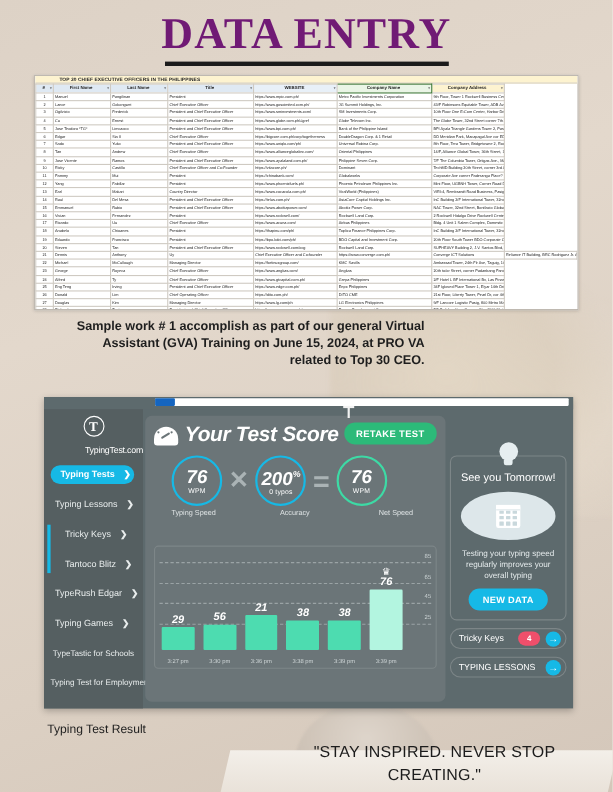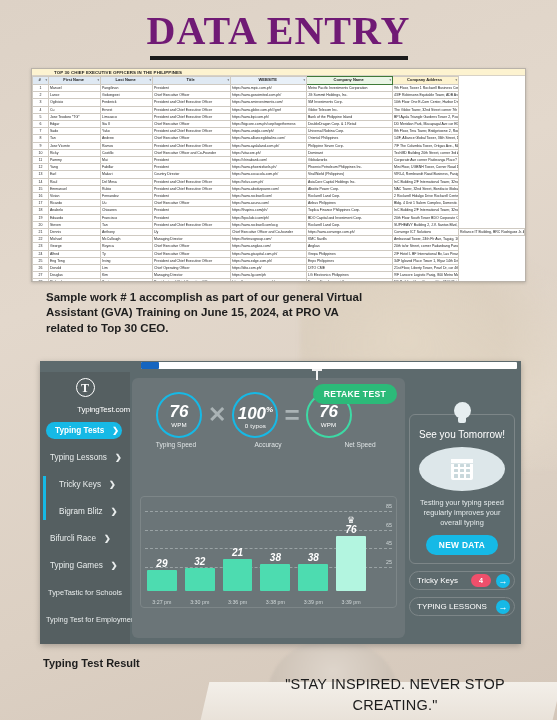--- a/index.html
+++ b/index.html
@@ -64,22 +64,22 @@
   table.grid th.c-cname{ background:#eaf5e6; border:1.2px solid #3f7a38; }
   table.grid th.c-addr{ background:#fdf3d0; }
   td.c-num{ text-align:center; }
   td.c-web{ color:#1a1a1a; }
   .colw-num{width:16px;} .colw-fn{width:52px;} .colw-ln{width:52px;}
   .colw-ti{width:78px;} .colw-we{width:76px;} .colw-cn{width:86px;}
   .thsort::after{ content:"▾"; float:right; font-size:3.2px; color:#555; opacity:.8; }
 
   
   .caption{
-    position:absolute; left:46px; top:290px; width:330px;
-    font-size:11.5px; font-weight:bold; color:#1e1e1e; line-height:15.3px;
+    position:absolute; left:56px; top:290px; width:330px;
+    font-size:11.5px; font-weight:bold; color:#1e1e1e; line-height:15.3px;text-align:right;
   }
 
   
   .tt{
     position:absolute; left:40px; top:361px; width:481px; height:283px;
     background:#5d6a6d; box-shadow:0 2px 6px rgba(0,0,0,.25);
   }
   .tt-topbar{ height:11px; background:#5d6a6d; position:relative; }
   .tt-tabstrip{
     position:absolute; left:101px; top:1px; right:4px; height:7px;
@@ -238,21 +238,21 @@
     background:#ef4f6b; color:#fff; font-size:7.2px; font-weight:bold;
     border-radius:9px; padding:2px 8px; margin-left:auto; margin-right:5px;
   }
   .arrow{
     width:14px; height:14px; border-radius:50%; background:#16b9e6; color:#fff;
     font-size:9px; line-height:14px; text-align:center; flex:0 0 14px;
   }
 
   
   .foot-left{
-    position:absolute; left:43px; top:657px; font-size:11px; font-weight:bold; color:#1e1e1e;
+    position:absolute; left:43px; top:657px; font-size:11px; font-weight:normal; color:#1e1e1e;
   }
   .quote{
     position:absolute; left:245px; top:674px; width:300px; text-align:center;
     font-size:14.5px; color:#1c1c1c; line-height:21px; letter-spacing:.2px;
   }
 </style>
 </head>
 <body>
 
 <div class="bg-pampas"></div>
@@ -568,52 +568,59 @@
       <div class="side-item">
         <span>Typing Lessons</span>
         <span class="chev">❯</span>
       </div>
       <div class="side-group">
         <div class="side-item">
           <span>Tricky Keys</span>
           <span class="chev">❯</span>
         </div>
         <div class="side-item">
-          <span>Bigram Blitz</span>
+          <span>Tantoco Blitz</span>
           <span class="chev">❯</span>
         </div>
       </div>
       <div class="side-item">
-        <span>Bifurcli Race</span>
+        <span>TypeRush Edgar</span>
         <span class="chev">❯</span>
       </div>
       <div class="side-item">
         <span>Typing Games</span>
         <span class="chev">❯</span>
       </div>
       <div class="side-item small">
         <span>TypeTastic for Schools</span>
       </div>
       <div class="side-item small2">
         <span>Typing Test for Employment</span>
       </div>
     </div>
 
     <div class="tt-main">
       <div class="gauge-stem"></div>
+      <div class="score-head">
+        <span class="gauge-ico">
+            <i class="dot"></i>
+            <i class="dot2"></i>
+          </span>
+        <span class="score-title">Your Test Score</span>
+      </div>
       <button class="retake">RETAKE TEST</button>
 
       <div class="circles">
         <div class="circ">
           <span class="big">76</span>
           <span class="sml">WPM</span>
         </div>
         <span class="op">✕</span>
         <div class="circ">
-          <span class="big"><span>100</span><sup>%</sup></span>
+          <span class="big"><span>200</span><sup>%</sup></span>
           <span class="sml">0 typos</span>
         </div>
         <span class="op eq">=</span>
         <div class="circ green">
           <span class="big">76</span>
           <span class="sml">WPM</span>
         </div>
       </div>
       <div class="circ-labels">
         <div>Typing Speed</div>
@@ -634,21 +641,21 @@
               <div class="ytick" style="bottom: 68.4211%;">65</div>
               <div class="gl" style="bottom: 89.4737%;"></div>
               <div class="ytick" style="bottom: 89.4737%;">85</div>
             </div>
           <div class="bars" id="chart-bars">
               <div class="bcol">
                 <div class="bval">29</div>
                 <div class="bar" style="height: 23.8105%;"></div>
               </div>
               <div class="bcol">
-                <div class="bval">32</div>
+                <div class="bval">56</div>
                 <div class="bar" style="height: 26.2737%;"></div>
               </div>
               <div class="bcol">
                 <div class="bval">21</div>
                 <div class="bar" style="height: 36.1263%;"></div>
               </div>
               <div class="bcol">
                 <div class="bval">38</div>
                 <div class="bar" style="height: 31.2%;"></div>
               </div>

